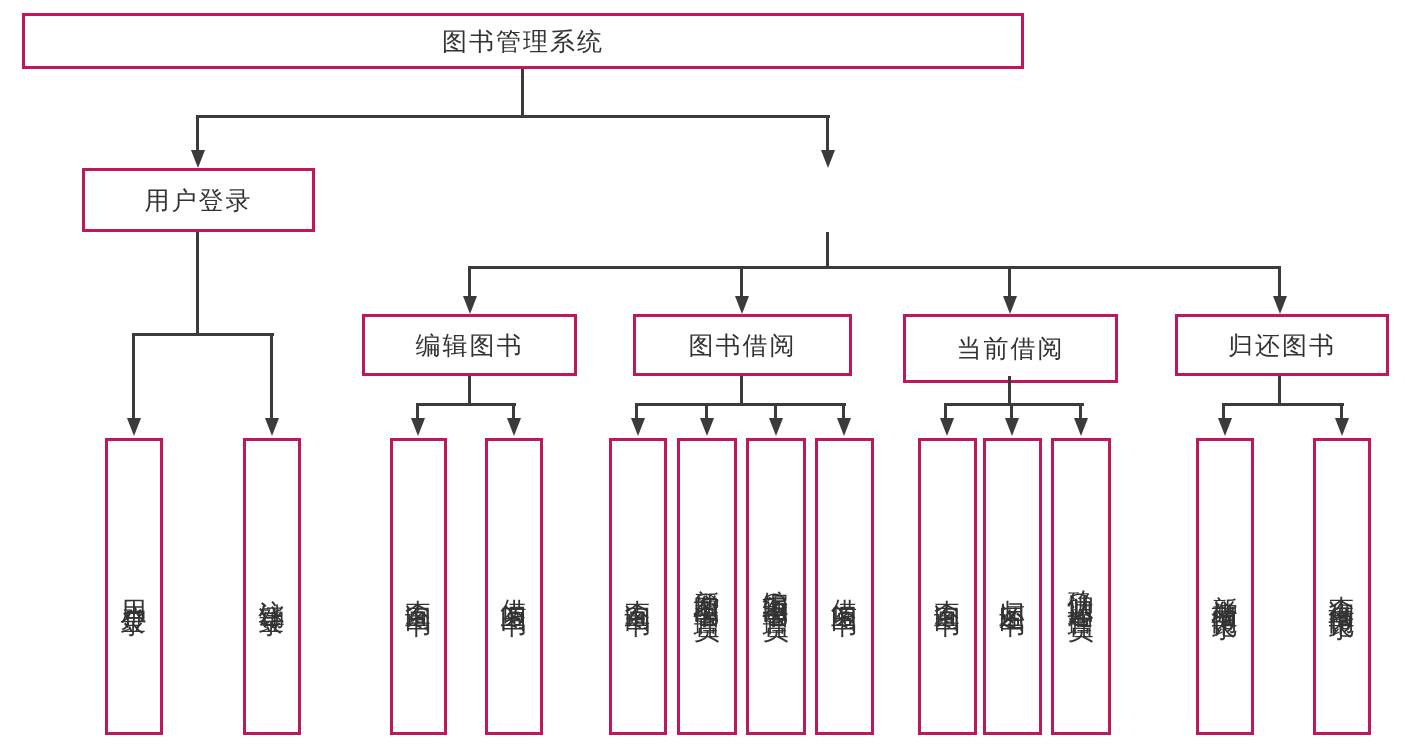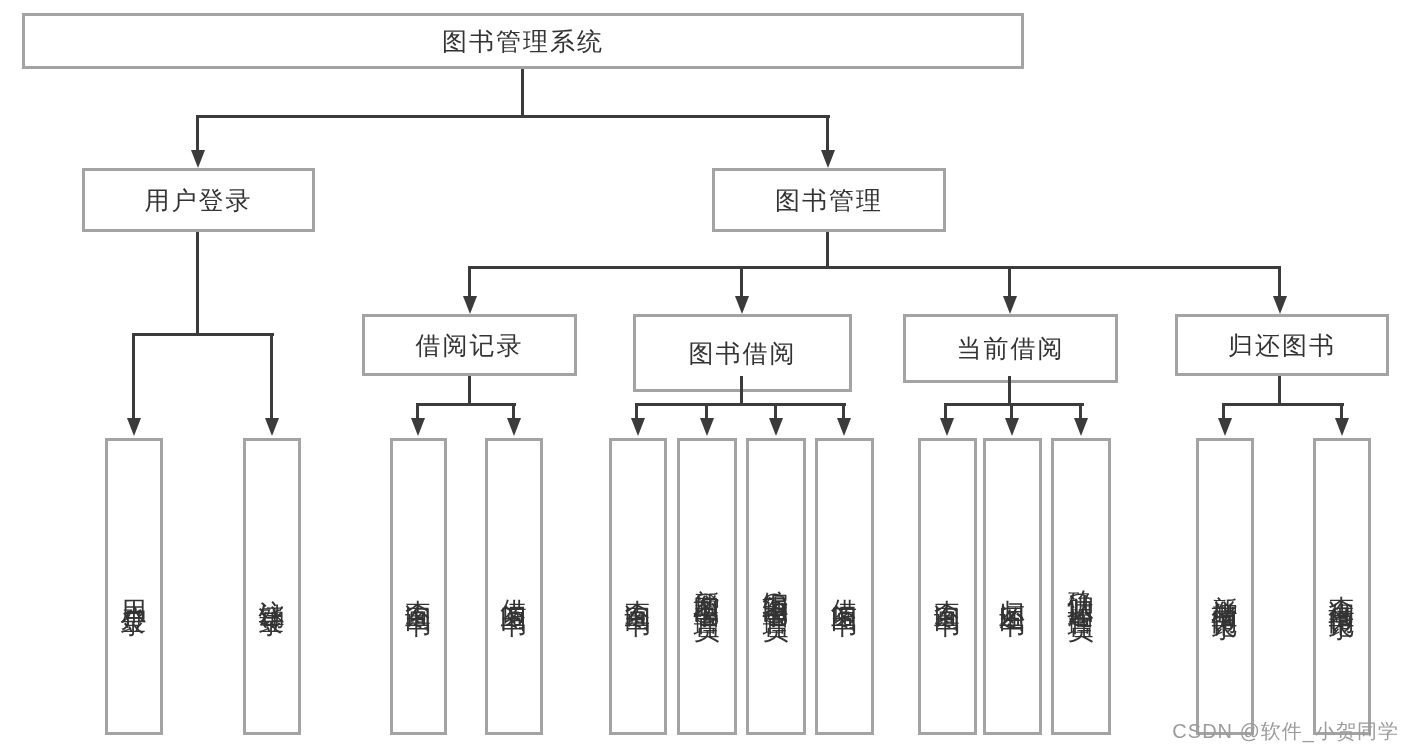--- a/index.html
+++ b/index.html
@@ -1,21 +1,21 @@
 <!DOCTYPE html>
 <html><head>
 <meta charset="utf-8">
 <style>
   html,body{margin:0;padding:0;background:#ffffff;}
   .stage{
     position:relative;width:1405px;height:747px;background:#ffffff;
     font-family:"Liberation Sans",sans-serif;color:#333333;overflow:hidden;
   }
   .box{
-    position:absolute;box-sizing:border-box;border:3px solid #a3a3a3;background:#ffffff;
+    position:absolute;box-sizing:border-box;border:3px solid #be185d;background:#ffffff;
     display:flex;align-items:center;justify-content:center;text-align:center;
   }
   .hbox{font-size:25px;letter-spacing:2px;}
   .leaf{font-size:26px;}
   .leaf .vtext{
     writing-mode:vertical-lr;text-orientation:mixed;
     letter-spacing:4px;line-height:1;white-space:nowrap;
   }
   .lv{position:absolute;width:3px;background:#3b3b3b;}
   .lh{position:absolute;height:3px;background:#3b3b3b;}
@@ -41,46 +41,43 @@
   <div class="lv" style="left:521px;top:69px;height:48px"></div>
   <div class="lh" style="left:196px;top:115px;width:634px"></div>
   <div class="lv" style="left:196px;top:115px;height:36px"></div>
   <div class="lv" style="left:826px;top:115px;height:36px"></div>
   <div class="arrow" style="left:191px;top:150px"></div>
   <div class="arrow" style="left:821px;top:150px"></div>
 
   <div class="box hbox" style="left:82px;top:168px;width:233px;height:64px">
     <span>用户登录</span>
   </div>
-  <div class="box hbox" style="left:712px;top:168px;width:234px;height:64px">
-    <span>图书管理</span>
-  </div>
 
   <div class="lv" style="left:196px;top:232px;height:104px"></div>
   <div class="lh" style="left:132px;top:333px;width:142px"></div>
   <div class="lv" style="left:132px;top:333px;height:85px"></div>
   <div class="lv" style="left:270px;top:333px;height:85px"></div>
   <div class="arrow" style="left:127px;top:418px"></div>
   <div class="arrow" style="left:265px;top:418px"></div>
 
   <div class="lv" style="left:826px;top:232px;height:37px"></div>
   <div class="lh" style="left:468px;top:266px;width:813px"></div>
   <div class="lv" style="left:468px;top:266px;height:30px"></div>
   <div class="lv" style="left:740px;top:266px;height:30px"></div>
   <div class="lv" style="left:1008px;top:266px;height:30px"></div>
   <div class="lv" style="left:1278px;top:266px;height:30px"></div>
   <div class="arrow" style="left:463px;top:296px"></div>
   <div class="arrow" style="left:735px;top:296px"></div>
   <div class="arrow" style="left:1003px;top:296px"></div>
   <div class="arrow" style="left:1273px;top:296px"></div>
 
   <div class="box hbox" style="left:362px;top:314px;width:215px;height:62px">
-    <span>借阅记录</span>
+    <span>编辑图书</span>
   </div>
-  <div class="box hbox" style="left:633px;top:314px;width:219px;height:78px">
+  <div class="box hbox" style="left:633px;top:314px;width:219px;height:62px">
     <span>图书借阅</span>
   </div>
   <div class="box hbox" style="left:903px;top:314px;width:215px;height:69px">
     <span>当前借阅</span>
   </div>
   <div class="box hbox" style="left:1175px;top:314px;width:214px;height:62px">
     <span>归还图书</span>
   </div>
 
   <div class="lv" style="left:468px;top:376px;height:30px"></div>
@@ -154,15 +151,14 @@
     <span class="vtext">确认归还（管理员）</span>
   </div>
 
   <div class="box leaf" style="left:1196px;top:438px;width:58px;height:297px">
     <span class="vtext">新增借阅记录</span>
   </div>
   <div class="box leaf" style="left:1313px;top:438px;width:58px;height:297px">
     <span class="vtext">查询借阅记录</span>
   </div>
 
-  <div class="watermark">CSDN @软件_小贺同学</div>
 
 </div>
 
 </body></html>

